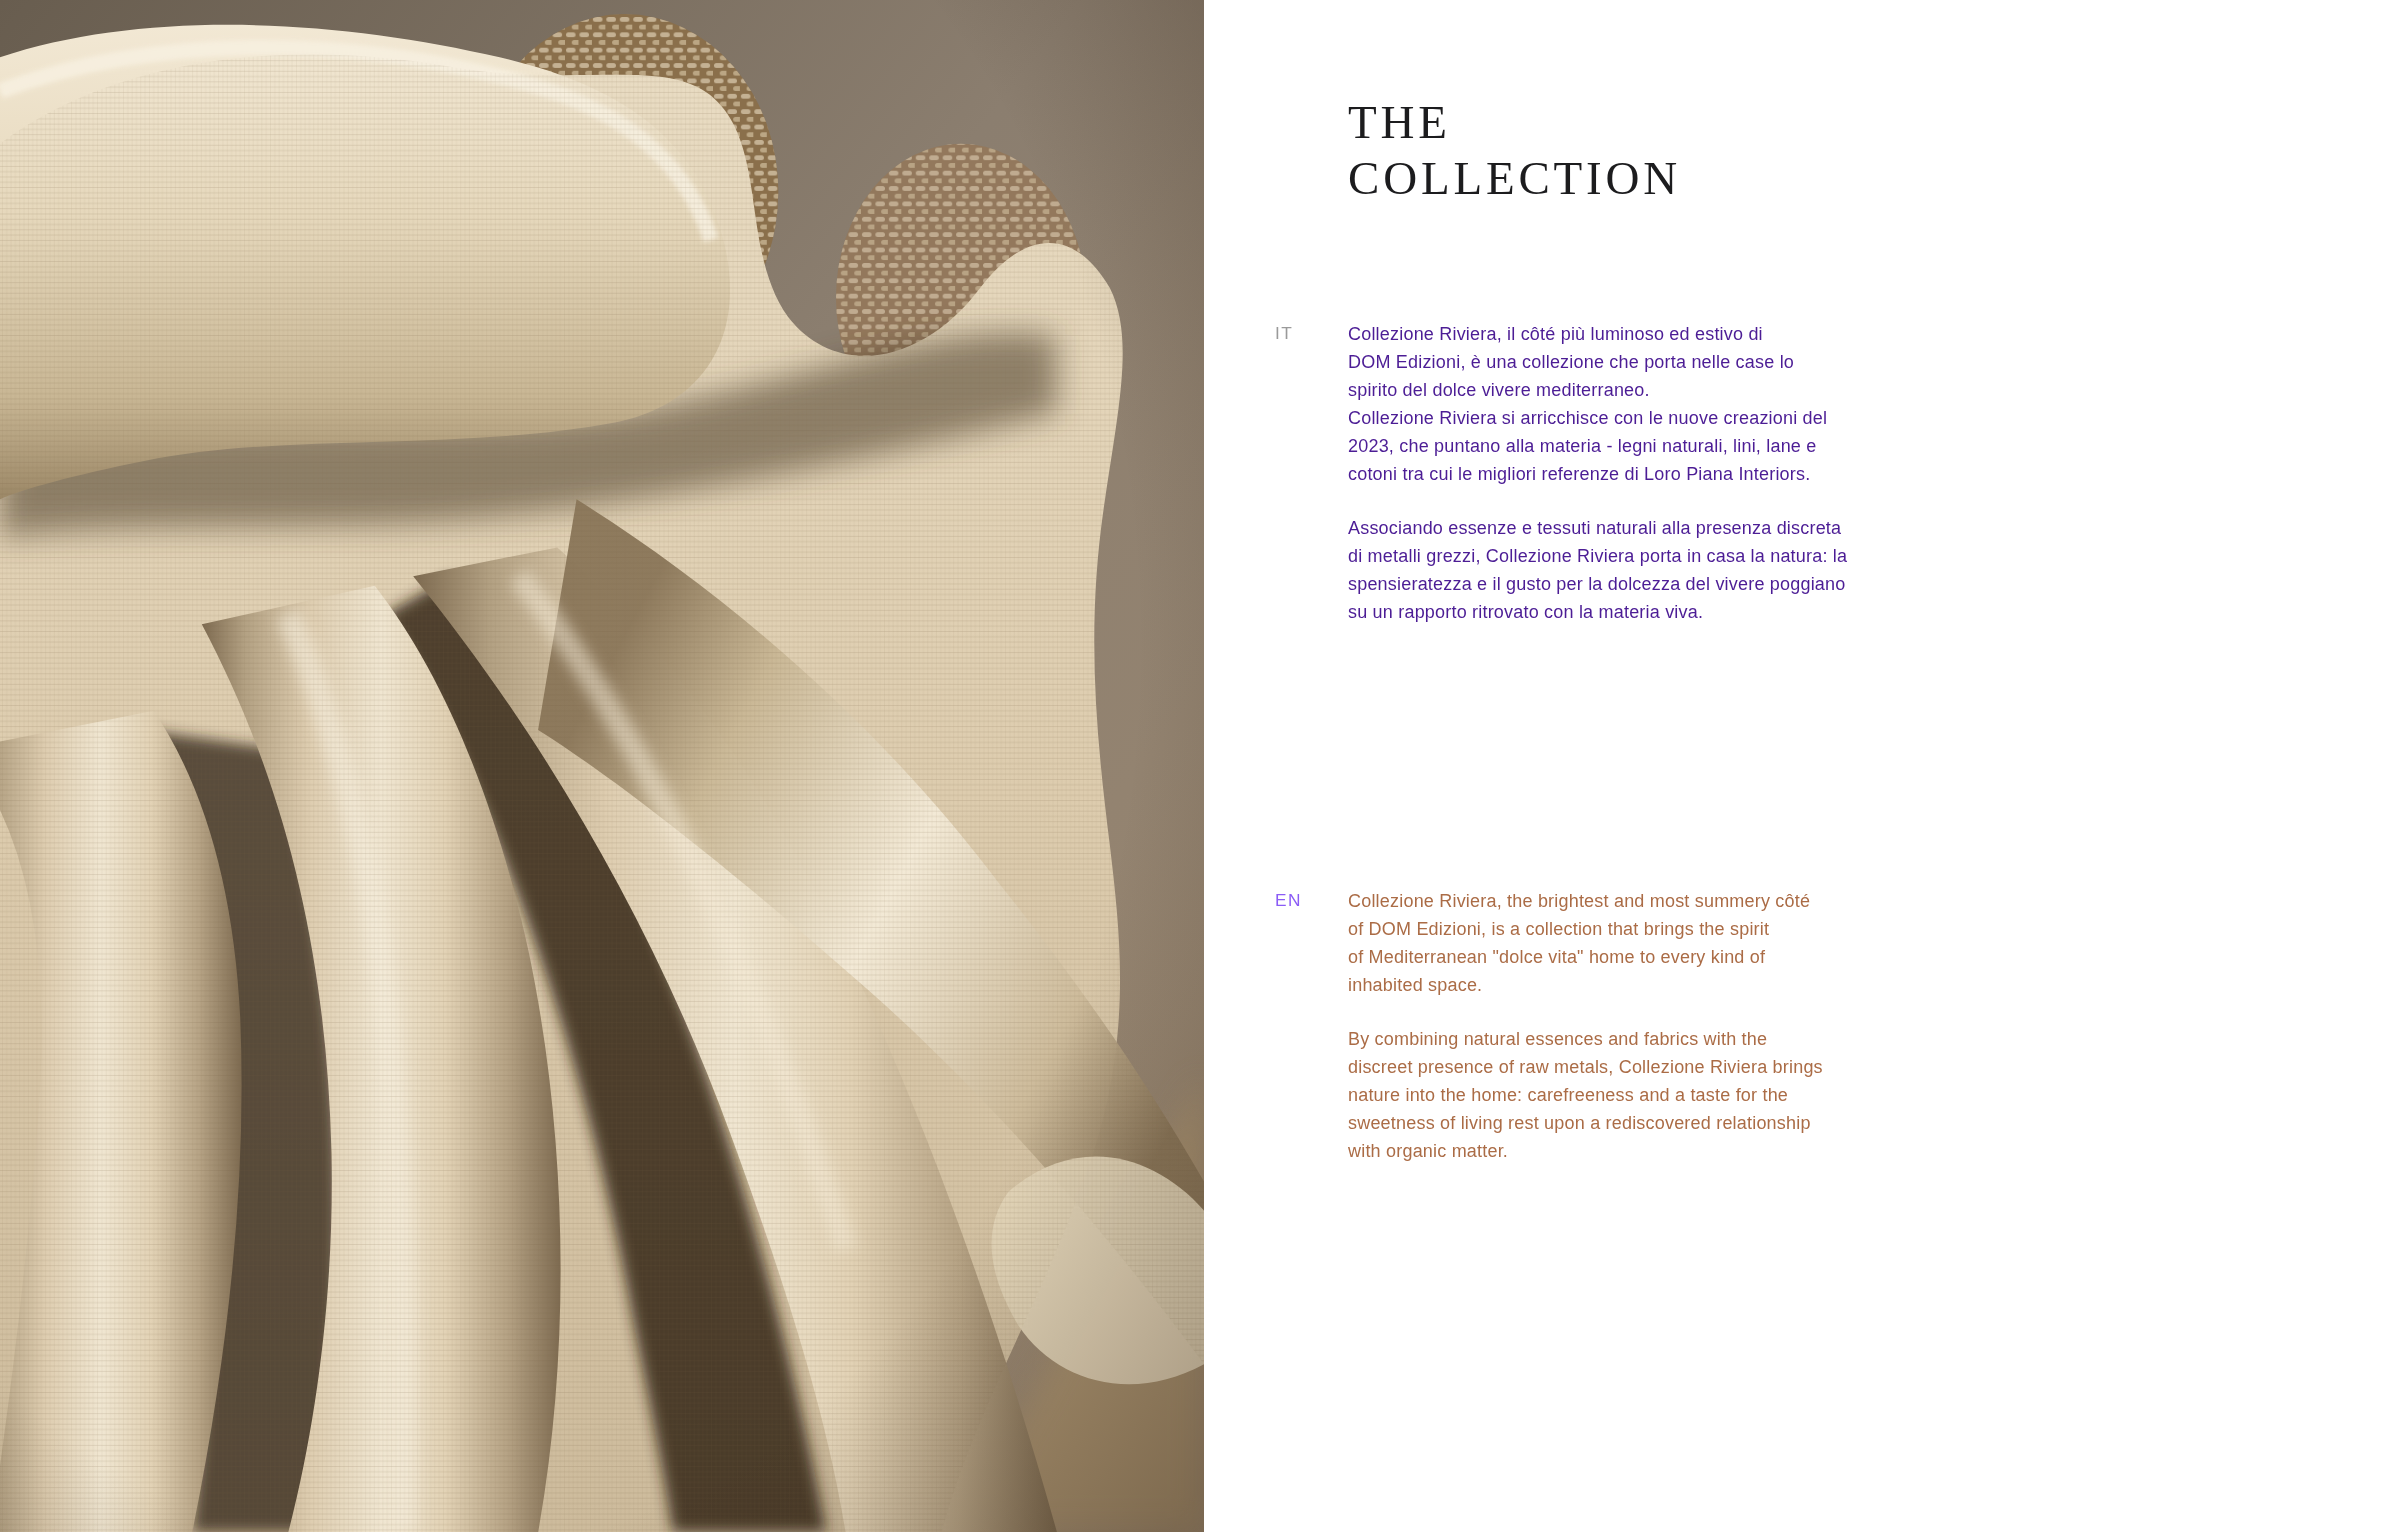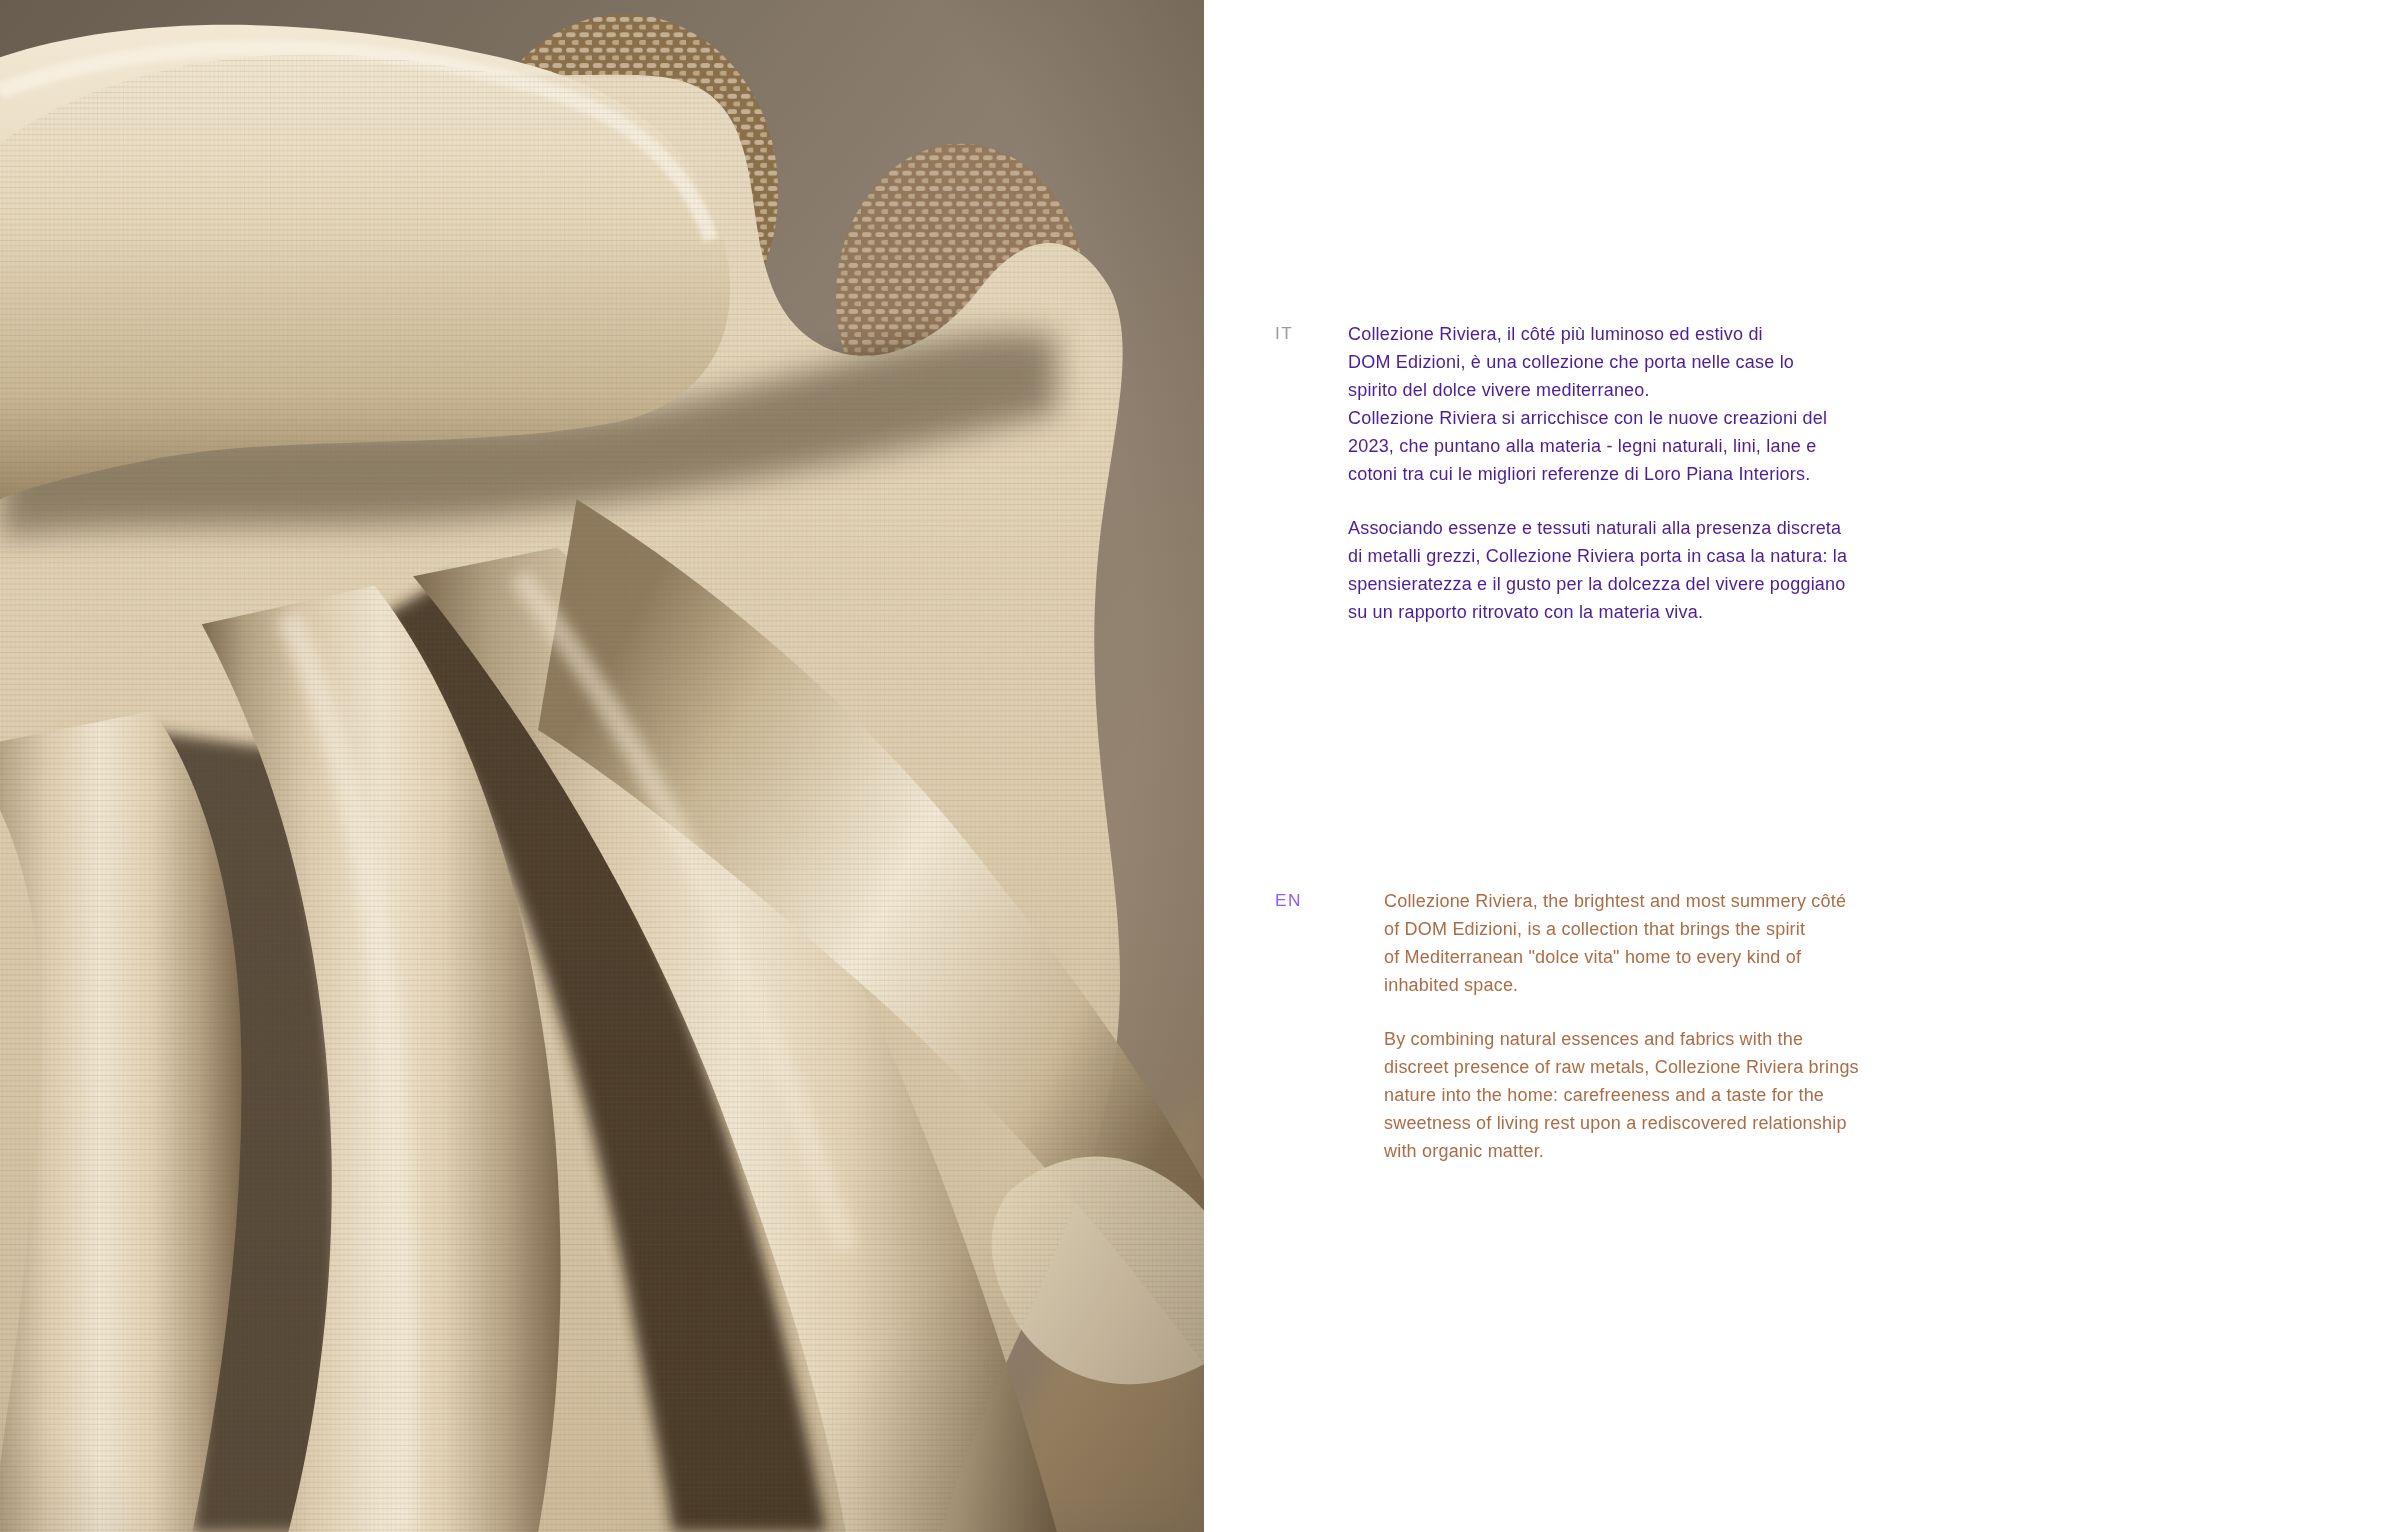--- a/index.html
+++ b/index.html
@@ -38,21 +38,21 @@
   .section-it .lang-label { color: #9a9a9a; }
   .section-en .lang-label { color: #8b5cf6; }
 
   .paras p {
     margin: 0 0 26px 0;
     font-size: 18px; line-height: 28px; letter-spacing: 0.2px;
     white-space: pre;
   }
   .paras p:last-child { margin-bottom: 0; }
   .section-it .paras p { color: #4c1d95; }
-  .section-en .paras p { color: #ab6c46; margin-left: 36px; }
+  .section-en .paras p { color: #ab6c46; }
 </style>
 </head>
 <body>
 
 <div class="spread">
 
   <figure class="photo">
     <svg viewBox="0 0 1253 1595" preserveAspectRatio="xMidYMid slice" xmlns="http://www.w3.org/2000/svg" role="img">
       <defs>
         <linearGradient id="bgG" x1="0" y1="0" x2="1" y2="1">
@@ -145,20 +145,22 @@
       <path d="M1050 1240 C1120 1180 1200 1200 1253 1260 L1253 1420 C1180 1460 1100 1440 1060 1380 C1030 1330 1020 1280 1050 1240 Z" fill="#e3d5b8" opacity="0.95"></path>
 
       <rect width="1253" height="1595" fill="url(#weave)" clip-path="url(#fabricClip)" opacity="0.45"></rect>
 
       <rect width="1253" height="1595" fill="url(#vign)"></rect>
     </svg>
   </figure>
 
   <section class="page">
 
+    <h1 class="title">THE
+COLLECTION</h1>
 
     <div class="lang-section section-it">
       <span class="lang-label">IT</span>
       <div class="paras">
         <p>Collezione Riviera, il côté più luminoso ed estivo di
 DOM Edizioni, è una collezione che porta nelle case lo
 spirito del dolce vivere mediterraneo.
 Collezione Riviera si arricchisce con le nuove creazioni del
 2023, che puntano alla materia - legni naturali, lini, lane e
 cotoni tra cui le migliori referenze di Loro Piana Interiors.</p>

